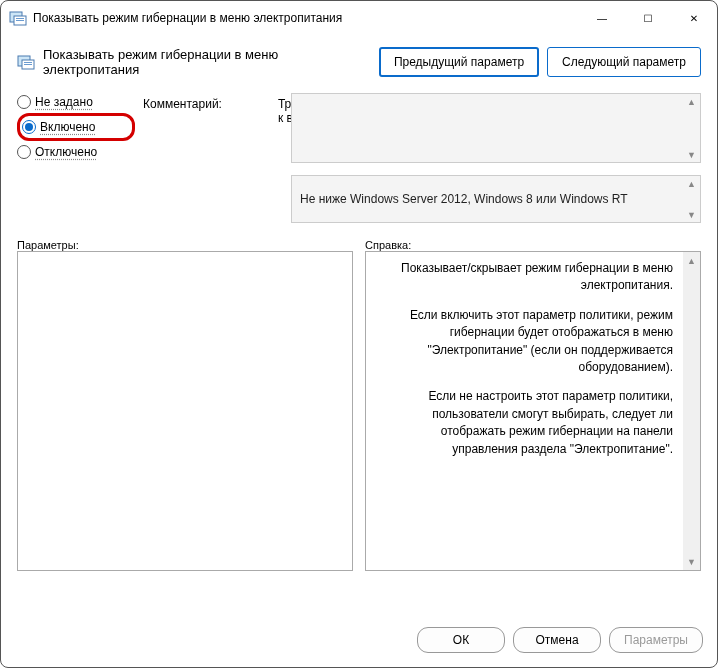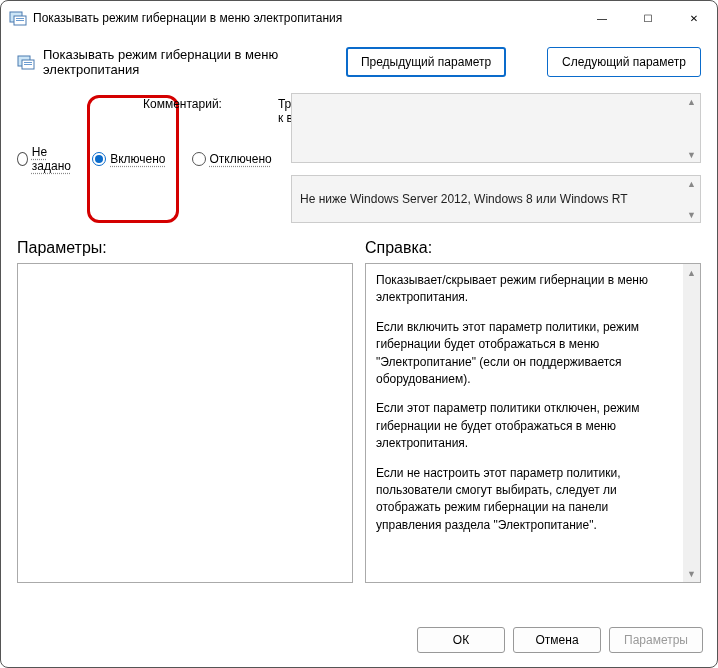--- a/index.html
+++ b/index.html
@@ -30,30 +30,29 @@
 }
 .content { flex:1; display:flex; flex-direction:column; padding: 6px 12px 0 12px; overflow:hidden; }
 .header-row {
   display:flex; align-items:center; gap:8px; padding:6px 4px 16px 4px;
 }
 .header-row .icon { width:18px; height:18px; display:flex; align-items:center; justify-content:center;}
 .header-row .htitle { flex:1; font-size:13px; }
 .nav-btn {
   border:1px solid #0a6bcb; background:#fff; padding:7px 14px; font-size:12px; color:#000;
   border-radius:3px;
-  margin-left:33px;
 }
 .nav-btn.prev { border:2px solid #0a6bcb; padding:6px 13px;}
 .upper-grid {
   display:grid;
   grid-template-columns: 118px 140px 1fr;
   gap: 4px 8px;
   padding: 0 4px 10px 4px;
 }
-.radios { display:flex; gap:13px; padding-top:2px;}
+.radios { display:flex; flex-direction:column; gap:4px; padding-top:2px;}
 .radio-row { display:flex; align-items:center; gap:4px; font-size:12px;}
 .radio-row label { text-decoration: underline dotted #888; text-underline-offset:3px;}
 .radio-circle {
   width:14px; height:14px; border:1px solid #555; border-radius:50%; display:inline-flex;
   align-items:center; justify-content:center; background:#fff;
 }
 .radio-circle.sel::after{
   content:""; width:8px; height:8px; border-radius:50%; background:#0a6bcb;
 }
 .highlight {
@@ -73,36 +72,36 @@
 .scroll-arrows {
   position:absolute; right:0; top:0; bottom:0; width:17px; display:flex; flex-direction:column; justify-content:space-between;
 }
 .scroll-arrows span {
   width:17px; height:15px; display:flex; align-items:center; justify-content:center; font-size:9px; color:#888;
 }
 .lower {
   flex:1; display:grid; grid-template-columns: 1fr 1fr; gap:12px; padding:6px 4px 0 4px;
   min-height:0;
 }
-.section-label{ font-size:16px; margin-bottom:6px;}
+.section-label{ font-size:11px; }
 .panel {
   border:1px solid #aaa; background:#fff; height:320px; overflow:hidden; position:relative;
 }
-.panel.help { display:flex;}
+.panel.help { display:flex;text-align:right;}
 .help-text { flex:1; padding:8px 10px; font-size:12px; line-height:1.45;}
 .help-text p { margin-bottom:12px;}
 .vscroll { width:17px; background:#f0f0f0; display:flex; flex-direction:column;}
 .vscroll span{ height:17px; display:flex; align-items:center; justify-content:center; font-size:9px; color:#888;}
 .vscroll .track{flex:1;}
 .footer {
   display:flex; justify-content:flex-end; gap:8px; padding:14px 14px 14px 0;
 }
 .footer button {
   min-width:88px; padding:5px 14px; font-size:12px; border:1px solid #999; background:#fdfdfd;
-  border-radius:3px;
+  border-radius:11px;
 }
 .footer button.disabled{ color:#9a9a9a;}
 svg.gpicon{width:18px;height:18px;}
 </style>
 </head>
 <body>
 
 <div class="titlebar">
   <span class="icon">
     <svg class="gpicon" viewBox="0 0 18 18">
@@ -178,21 +177,20 @@
     <div>
       <div class="section-label">Параметры:</div>
       <div class="panel"></div>
     </div>
     <div>
       <div class="section-label">Справка:</div>
       <div class="panel help">
         <div class="help-text">
           <p>Показывает/скрывает режим гибернации в меню электропитания.</p>
           <p>Если включить этот параметр политики, режим гибернации будет отображаться в меню "Электропитание" (если он поддерживается оборудованием).</p>
-          <p>Если этот параметр политики отключен, режим гибернации не будет отображаться в меню электропитания.</p>
           <p>Если не настроить этот параметр политики, пользователи смогут выбирать, следует ли отображать режим гибернации на панели управления раздела "Электропитание".</p>
         </div>
         <div class="vscroll">
           <span>▲</span>
           <div class="track"></div>
           <span>▼</span>
         </div>
       </div>
     </div>
   </div>

